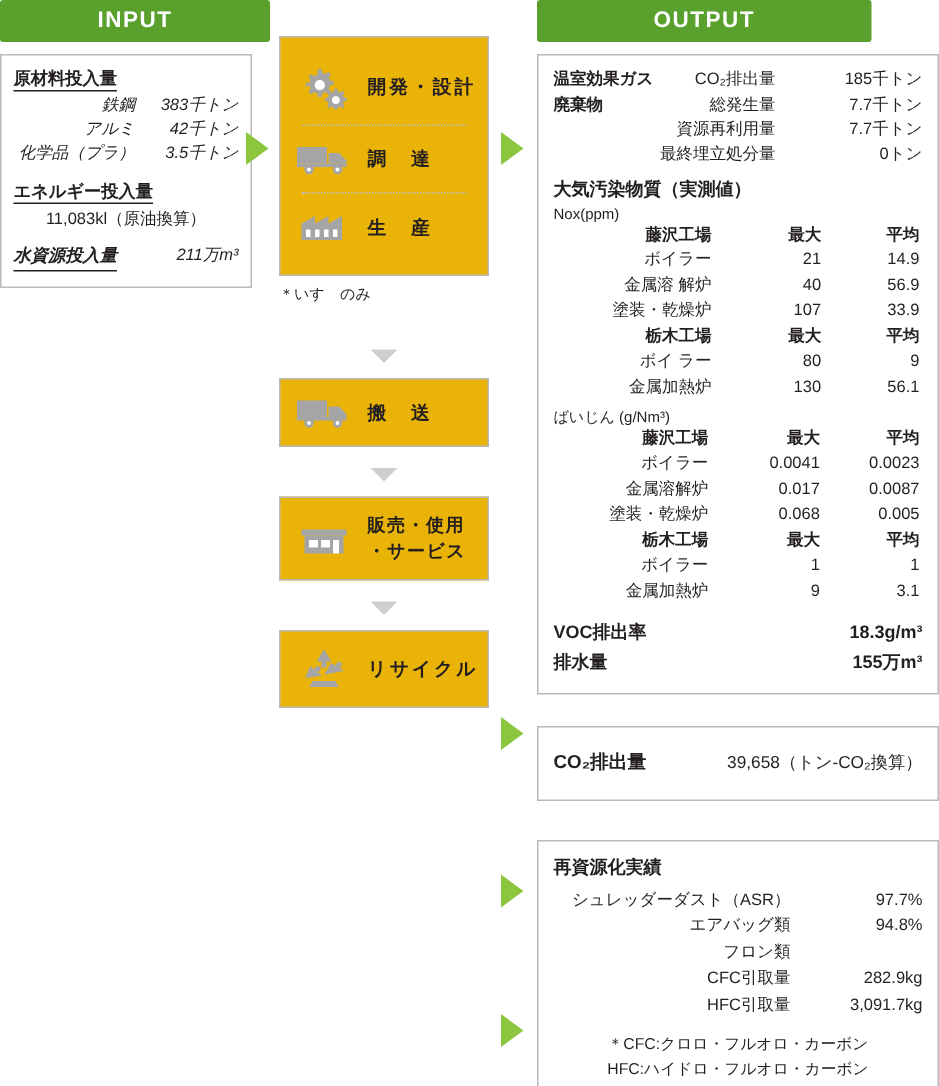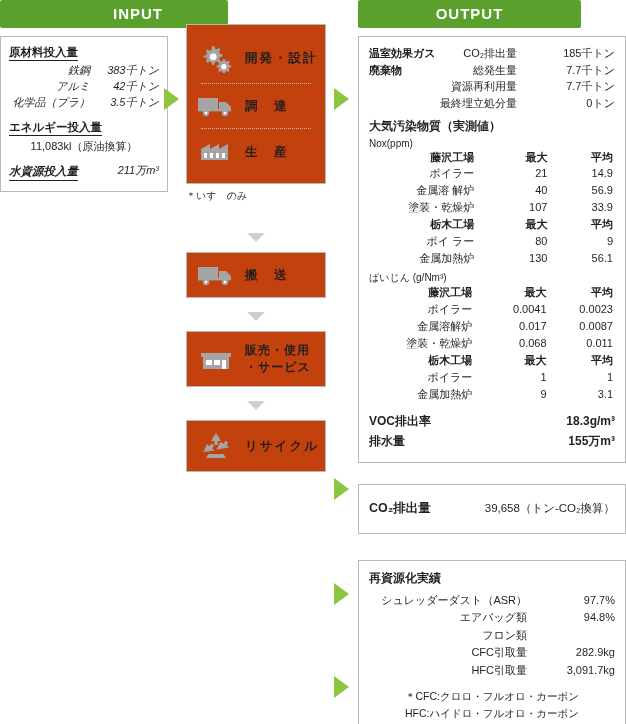--- a/index.html
+++ b/index.html
@@ -13,41 +13,41 @@
   }
   .col-input{position:absolute;left:0;top:0;width:168px;}
   .col-process{position:absolute;left:186px;top:0;width:140px;}
   .col-output{position:absolute;left:358px;top:0;width:268px;}
 
   .hdr{
     background:#5aa02c;color:#fff;text-align:center;
     font-size:15px;font-weight:bold;letter-spacing:1px;
     padding:5px 0 6px;border-radius:2px;
   }
-  .hdr-input{width:180px;padding-left:48px;}
+  .hdr-input{width:180px;}
   .hdr-output{width:223px;}
 
   .panel{
     border:1px solid #b9b9b9;background:#fff;
     box-sizing:border-box;
   }
 
   
   .input-panel{margin-top:8px;padding:8px 8px 10px;width:168px;box-sizing:border-box;}
   .grp-title{font-weight:bold;font-size:11.5px;margin:0 0 2px;}
   .grp{margin-bottom:9px;}
   .row{display:flex;justify-content:flex-end;align-items:flex-start;line-height:1.45;font-style:italic;}
   .row .lbl{text-align:right;padding-right:7px;}
   .row .val{min-width:62px;text-align:right;white-space:nowrap;}
   .single{text-align:center;line-height:1.5;}
   .under{border-bottom:1px solid #231f20;display:inline-block;padding-bottom:0px;}
 
   
   .proc-box{
-    border:1px solid #b9b9b9;background:#c2410c;
+    border:1px solid #b9b9b9;background:#eab308;
     width:140px;box-sizing:border-box;
     display:flex;align-items:center;
     position:relative;
   }
   .proc-inner{display:flex;align-items:center;width:100%;padding:10px 0;}
   .proc-icon{width:58px;display:flex;justify-content:center;align-items:center;color:#a5a5a5;}
   .proc-label{font-size:12.5px;font-weight:bold;letter-spacing:2px;color:#231f20;}
   .dashed{border-top:1px dotted #bdbdbd;margin:0 14px;}
   .dn-arrow{
     width:0;height:0;margin:5px auto;
@@ -323,21 +323,21 @@
         <td class="c3 n">0.0023</td>
       </tr>
       <tr>
         <td class="c1 l">金属溶解炉</td>
         <td class="c2 n">0.017</td>
         <td class="c3 n">0.0087</td>
       </tr>
       <tr>
         <td class="c1 l">塗装・乾燥炉</td>
         <td class="c2 n">0.068</td>
-        <td class="c3 n">0.011</td>
+        <td class="c3 n">0.005</td>
       </tr>
       <tr>
         <td class="c1 l fac">栃木工場</td>
         <td class="c2 n fac">最大</td>
         <td class="c3 n fac">平均</td>
       </tr>
       <tr>
         <td class="c1 l">ボイラー</td>
         <td class="c2 n">1</td>
         <td class="c3 n">1</td>

